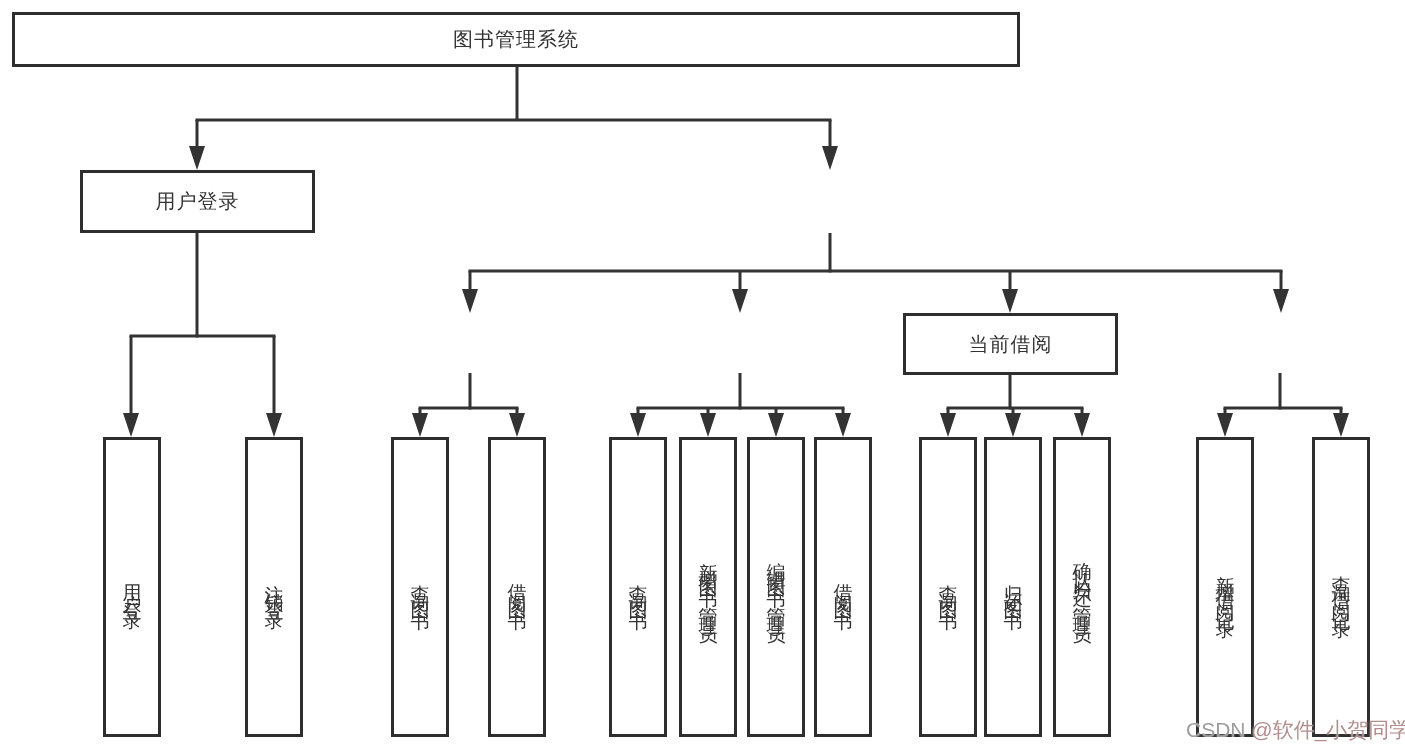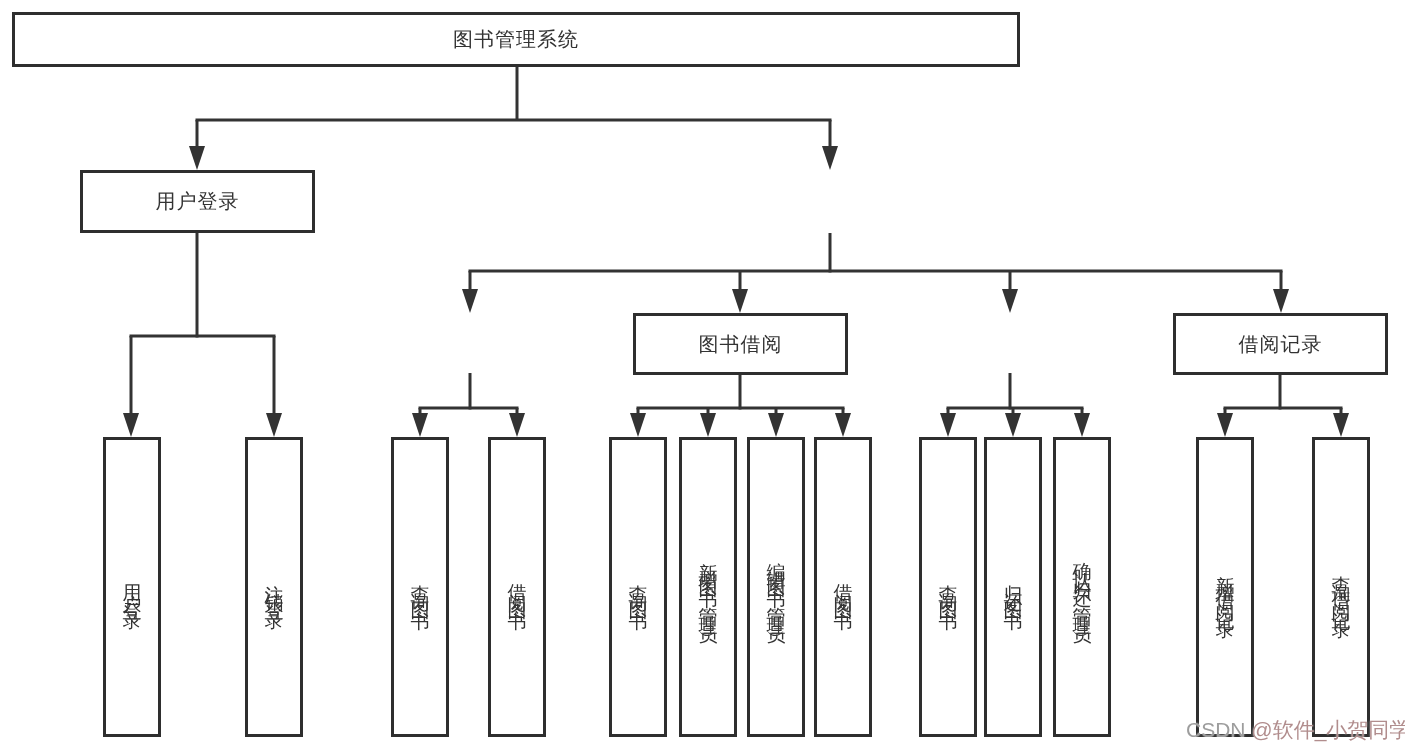--- a/index.html
+++ b/index.html
@@ -127,25 +127,22 @@
   </svg>
 
   <div class="box" style="left:12px;top:12px;width:1008px;height:55px">
     <span>图书管理系统</span>
   </div>
 
   <div class="box" style="left:80px;top:170px;width:235px;height:63px">
     <span>用户登录</span>
   </div>
 
-  <div class="box" style="left:633px;top:313px;width:215px;height:62px">
-    <span>图书借阅</span>
-  </div>
-  <div class="box" style="left:1173px;top:313px;width:215px;height:62px">
-    <span>借阅记录</span>
+  <div class="box" style="left:903px;top:313px;width:215px;height:62px">
+    <span>当前借阅</span>
   </div>
 
   <div class="box leaf" style="left:103px;top:437px;width:58px;height:300px">
     <span>用户登录</span>
   </div>
   <div class="box leaf" style="left:245px;top:437px;width:58px;height:300px">
     <span>注销登录</span>
   </div>
 
   <div class="box leaf" style="left:391px;top:437px;width:58px;height:300px">

